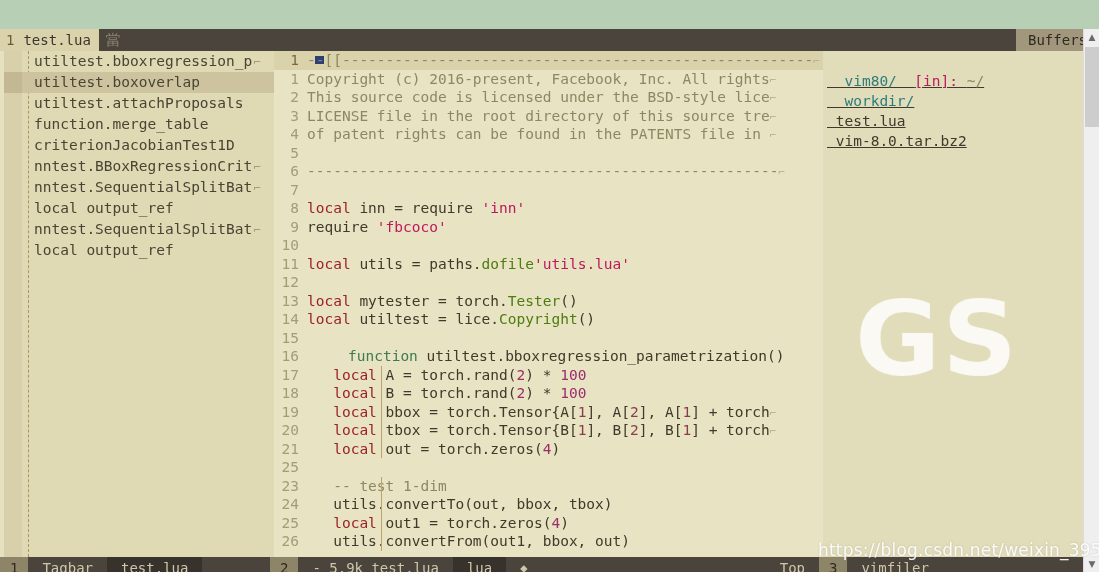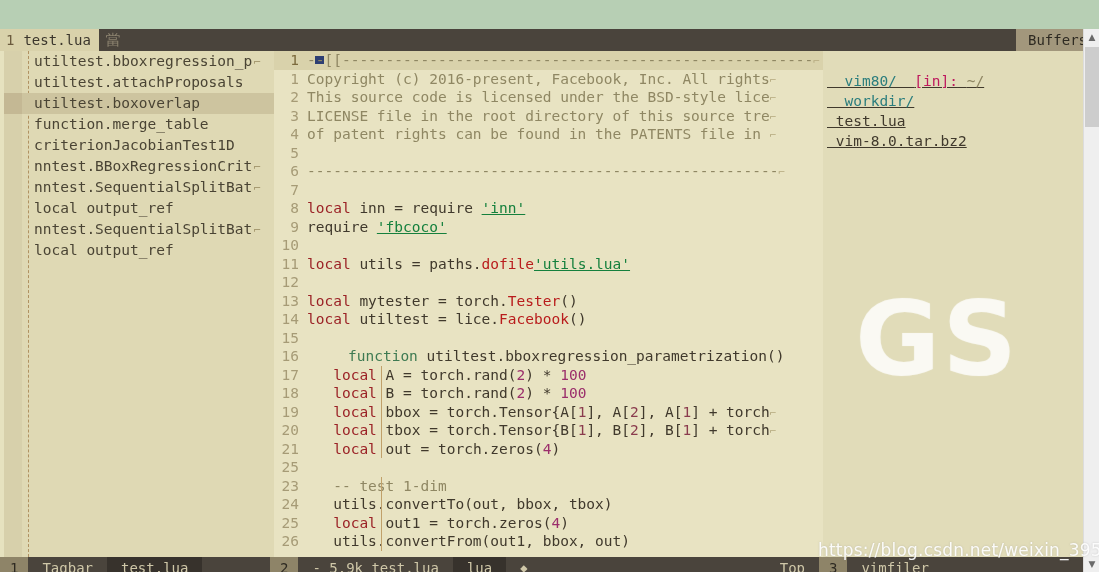--- a/index.html
+++ b/index.html
@@ -195,22 +195,22 @@
     width: 9px; height: 8px;
     background: #2e3f73;
   }
   .wrapmark {
     color: #b5a97f; font-size: 11px;
   }
 
   
   .s-comment { color: #8f8763; }
   .s-kw      { color: #9b2226; }
-  .s-str     { color: #15803d; text-decoration: underline; }
-  .s-fn      { color: #b91c1c; }
+  .s-str     { color: #be185d; }
+  .s-fn      { color: #4d7c0f; }
   .s-func-kw { color: #3e7a52; margin-left: 41px; }
   .s-num     { color: #9b2e6b; }
   .s-op      { color: #40392c; }
   .s-id      { color: #40392c; }
   .s-brk     { color: #8a3b4d; }
 
   
   .pane-filer {
     width: 280px; height: 506px;
     background: #e1dcb9;
@@ -329,22 +329,22 @@
       <div class="tab-right">Buffers</div>
     </div>
 
     <div class="panes">
 
       <div class="pane-tagbar">
         <div class="tagbar-gutter"></div>
         <div class="tagbar-indent"></div>
         <div class="tb-list" id="tagbar-list">
             <div class="tb-row"><span>utiltest.bboxregression_p</span><span class="tb-trunc">⌐</span></div>
+            <div class="tb-row sel"><span>utiltest.boxoverlap</span></div>
             <div class="tb-row"><span>utiltest.attachProposals</span></div>
-            <div class="tb-row sel"><span>utiltest.boxoverlap</span></div>
             <div class="tb-row"><span>function.merge_table</span></div>
             <div class="tb-row"><span>criterionJacobianTest1D</span></div>
             <div class="tb-row"><span>nntest.BBoxRegressionCrit</span><span class="tb-trunc">⌐</span></div>
             <div class="tb-row"><span>nntest.SequentialSplitBat</span><span class="tb-trunc">⌐</span></div>
             <div class="tb-row"><span>local output_ref</span></div>
             <div class="tb-row"><span>nntest.SequentialSplitBat</span><span class="tb-trunc">⌐</span></div>
             <div class="tb-row"><span>local output_ref</span></div>
           </div>
       </div>
 
@@ -357,21 +357,21 @@
             <div class="ed-row"><span class="ed-num">4</span><span class="ed-text"><span class="s-comment">of patent rights can be found in the PATENTS file in </span><span class="wrapmark">⌐</span></span></div>
             <div class="ed-row"><span class="ed-num">5</span><span class="ed-text"></span></div>
             <div class="ed-row"><span class="ed-num">6</span><span class="ed-text"><span class="s-comment">------------------------------------------------------</span><span class="wrapmark">⌐</span></span></div>
             <div class="ed-row"><span class="ed-num">7</span><span class="ed-text"></span></div>
             <div class="ed-row"><span class="ed-num">8</span><span class="ed-text"><span class="s-kw">local</span><span class="s-id"> inn = require </span><span class="s-str">'inn'</span></span></div>
             <div class="ed-row"><span class="ed-num">9</span><span class="ed-text"><span class="s-id">require </span><span class="s-str">'fbcoco'</span></span></div>
             <div class="ed-row"><span class="ed-num">10</span><span class="ed-text"></span></div>
             <div class="ed-row"><span class="ed-num">11</span><span class="ed-text"><span class="s-kw">local</span><span class="s-id"> utils = paths.</span><span class="s-fn">dofile</span><span class="s-str">'utils.lua'</span></span></div>
             <div class="ed-row"><span class="ed-num">12</span><span class="ed-text"></span></div>
             <div class="ed-row"><span class="ed-num">13</span><span class="ed-text"><span class="s-kw">local</span><span class="s-id"> mytester = torch.</span><span class="s-fn">Tester</span><span class="s-op">()</span></span></div>
-            <div class="ed-row"><span class="ed-num">14</span><span class="ed-text"><span class="s-kw">local</span><span class="s-id"> utiltest = lice.</span><span class="s-fn">Facebook</span><span class="s-op">()</span></span></div>
+            <div class="ed-row"><span class="ed-num">14</span><span class="ed-text"><span class="s-kw">local</span><span class="s-id"> utiltest = lice.</span><span class="s-fn">Copyright</span><span class="s-op">()</span></span></div>
             <div class="ed-row"><span class="ed-num">15</span><span class="ed-text"></span></div>
             <div class="ed-row"><span class="ed-num">16</span><span class="ed-text"><span class="s-func-kw">function</span><span class="s-id"> utiltest.bboxregression_parametrization()</span></span></div>
             <div class="ed-row"><span class="ed-num">17</span><span class="ed-text"><span class="ed-indentline2"></span><span class="s-id">   </span><span class="s-kw">local</span><span class="s-id"> A = torch.rand</span><span class="s-op">(</span><span class="s-num">2</span><span class="s-op">)</span><span class="s-id"> * </span><span class="s-num">100</span></span></div>
             <div class="ed-row"><span class="ed-num">18</span><span class="ed-text"><span class="ed-indentline2"></span><span class="s-id">   </span><span class="s-kw">local</span><span class="s-id"> B = torch.rand</span><span class="s-op">(</span><span class="s-num">2</span><span class="s-op">)</span><span class="s-id"> * </span><span class="s-num">100</span></span></div>
             <div class="ed-row"><span class="ed-num">19</span><span class="ed-text"><span class="ed-indentline2"></span><span class="s-id">   </span><span class="s-kw">local</span><span class="s-id"> bbox = torch.Tensor{A[</span><span class="s-brk">1</span><span class="s-id">], A[</span><span class="s-brk">2</span><span class="s-id">], A[</span><span class="s-brk">1</span><span class="s-id">] + torch</span><span class="wrapmark">⌐</span></span></div>
             <div class="ed-row"><span class="ed-num">20</span><span class="ed-text"><span class="ed-indentline2"></span><span class="s-id">   </span><span class="s-kw">local</span><span class="s-id"> tbox = torch.Tensor{B[</span><span class="s-brk">1</span><span class="s-id">], B[</span><span class="s-brk">2</span><span class="s-id">], B[</span><span class="s-brk">1</span><span class="s-id">] + torch</span><span class="wrapmark">⌐</span></span></div>
             <div class="ed-row"><span class="ed-num">21</span><span class="ed-text"><span class="ed-indentline2"></span><span class="s-id">   </span><span class="s-kw">local</span><span class="s-id"> out = torch.zeros</span><span class="s-op">(</span><span class="s-num">4</span><span class="s-op">)</span></span></div>
             <div class="ed-row"><span class="ed-num">25</span><span class="ed-text"></span></div>
             <div class="ed-row"><span class="ed-num">23</span><span class="ed-text"><span class="ed-indentline2"></span><span class="s-id">   </span><span class="s-comment">-- test 1-dim</span></span></div>
             <div class="ed-row"><span class="ed-num">24</span><span class="ed-text"><span class="ed-indentline2"></span><span class="s-id">   utils.convertTo(out, bbox, tbox)</span></span></div>

